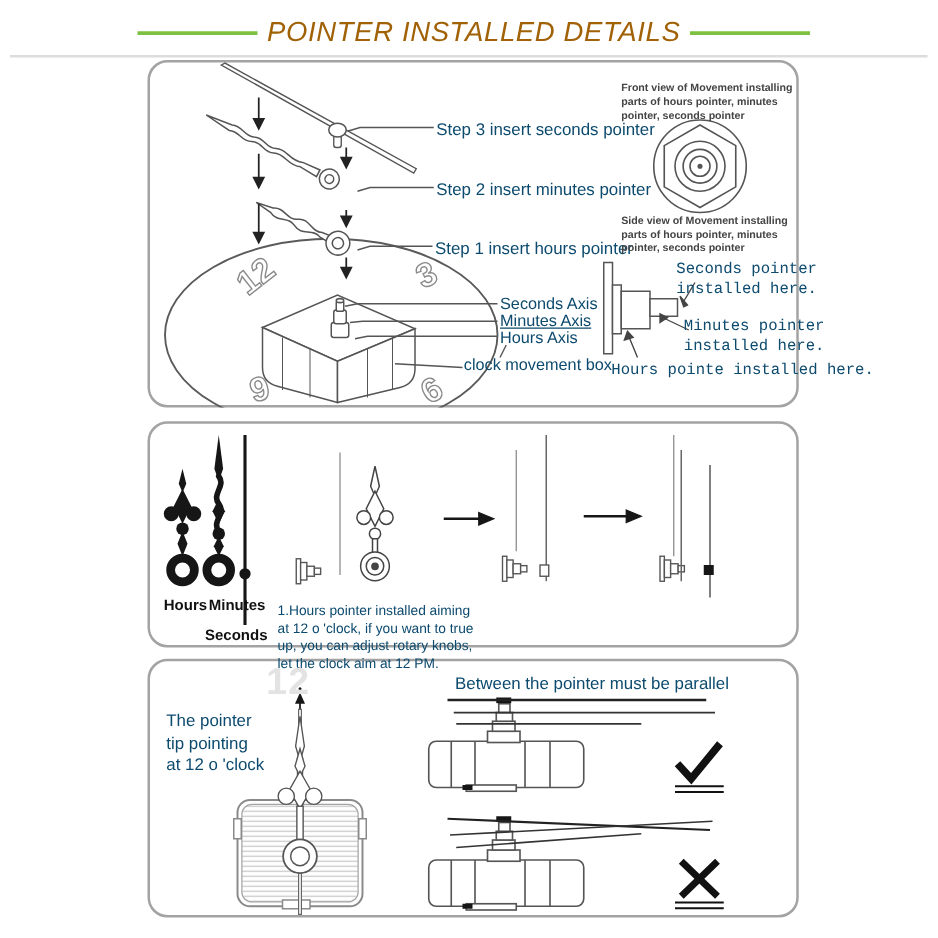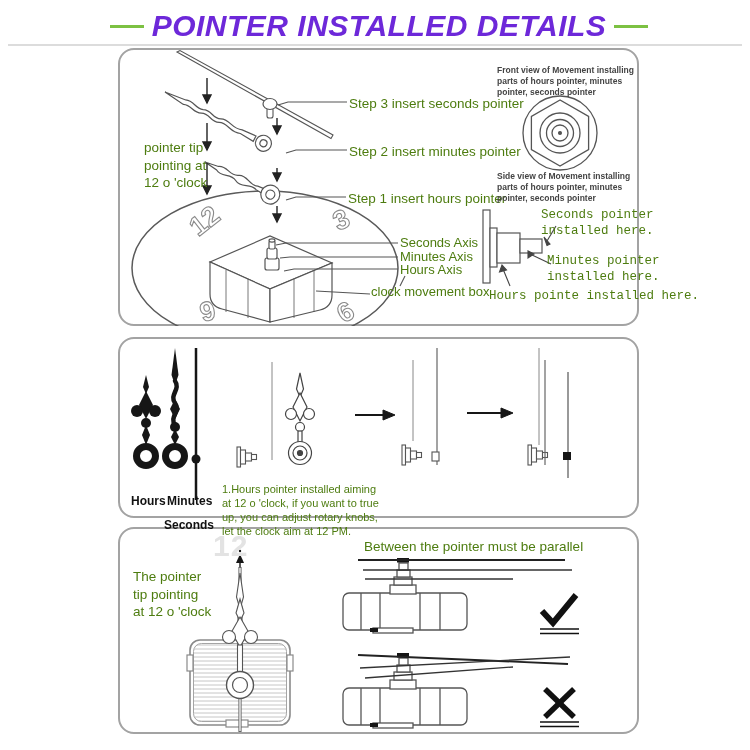--- a/index.html
+++ b/index.html
@@ -2,39 +2,39 @@
 <html><head>
 <meta charset="utf-8">
 <style>
   * { margin:0; padding:0; box-sizing:border-box; }
   html,body { width:750px; height:750px; background:#ffffff; font-family:"Liberation Sans", sans-serif; }
   #page { position:relative; width:750px; height:750px; background:#fff; overflow:hidden; }
 
   .title-row { position:absolute; left:110px; top:10px; width:538px; height:32px;
                display:flex; align-items:center; }
   .title-dash { flex:1; height:3px; background:#7CC142; }
-  .title-text { padding:0 8px; font-size:30px; font-weight:bold; font-style:italic;
-                color:#6d28d9; letter-spacing:.5px; white-space:nowrap; }
+  .title-text { padding:0 8px; font-size:22px; font-weight:normal; font-style:italic;
+                color:#a16207; letter-spacing:.5px; white-space:nowrap; }
   .title-underline { position:absolute; left:8px; top:44px; width:734px; height:2px; background:#dcdcdc; }
 
   .panel { position:absolute; left:118px; width:521px; background:#fff;
            border:2px solid #a3a3a3; border-radius:16px; }
   #panel1 { top:48px;  height:278px; }
   #panel2 { top:337px; height:181px; }
   #panel3 { top:527px; height:207px; }
 
   .dsvg { position:absolute; z-index:2; }
 
-  .txt { position:absolute; z-index:3; color:#4d7c0f; }
+  .txt { position:absolute; z-index:3; color:#0c4a6e; }
   .pre { white-space:pre-line; }
   .t13  { font-size:13.5px; line-height:1.3; }
   .t125 { font-size:12.5px; line-height:1.25;font-family:Liberation Mono, monospace; }
   .t11  { font-size:11px;   line-height:1.28; }
   .t9b  { font-size:8.5px;  line-height:1.3; font-weight:bold; color:#444; }
-  .tb12 { font-size:12px;   font-weight:bold; color:#111;margin-top:17px; }
+  .tb12 { font-size:12px;   font-weight:bold; color:#111; }
   .axis { font-size:13px;   line-height:1.0; }
   .grey12 { font-size:30px; font-weight:bold; color:#e3e3e3; letter-spacing:1px; }
 </style>
 </head>
 <body>
 
 <div id="page">
 
   <div class="title-row">
     <div class="title-dash"></div>
@@ -308,26 +308,23 @@
       <line x1="427" y1="162" x2="456" y2="190" stroke-width="5.5"></line>
       <line x1="456" y1="162" x2="427" y2="190" stroke-width="5.5"></line>
       <line x1="422" y1="195" x2="461" y2="195" stroke-width="1.6"></line>
       <line x1="422" y1="199.5" x2="461" y2="199.5" stroke-width="1.6"></line>
     </g>
   </svg>
 
   <div class="txt t13" style="left:349px; top:95px;">Step 3 insert seconds pointer</div>
   <div class="txt t13" style="left:349px; top:143px;">Step 2 insert minutes pointer</div>
   <div class="txt t13" style="left:348px; top:190px;">Step 1 insert hours pointer</div>
-  <div class="txt t13 pre" style="left:144px; top:139px;">pointer tip
-pointing at
-12 o 'clock</div>
 
   <div class="txt axis" style="left:400px; top:236px;">Seconds Axis</div>
-  <div class="txt axis" style="left:400px; top:249.5px;">Minutes Axis</div>
+  <div class="txt axis" style="left:400px; top:249.5px;text-decoration:underline;">Minutes Axis</div>
   <div class="txt axis" style="left:400px; top:263px;">Hours Axis</div>
   <div class="txt axis" style="left:371px; top:285px;">clock movement box</div>
 
   <div class="txt t9b pre" style="left:497px; top:65px;  width:150px;">Front view of Movement installing
 parts of hours pointer, minutes
 pointer, seconds pointer</div>
   <div class="txt t9b pre" style="left:497px; top:171px; width:150px;">Side view of Movement installing
 parts of hours pointer, minutes
 pointer, seconds pointer</div>
 

